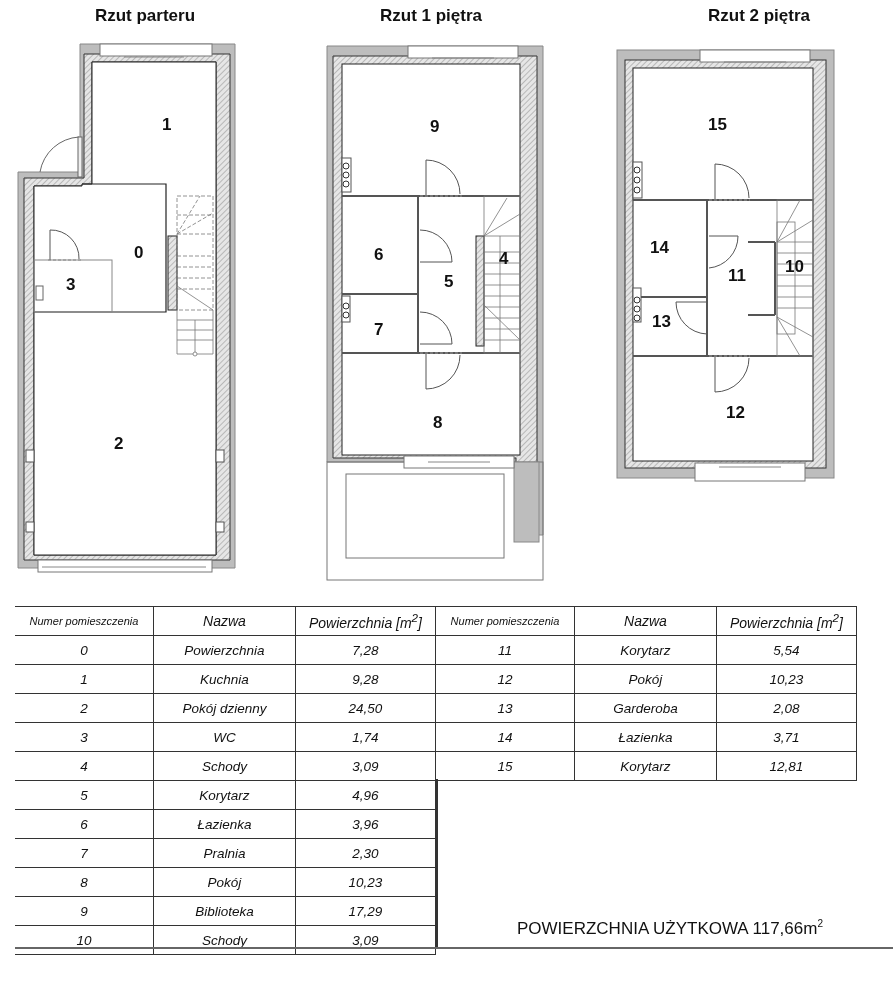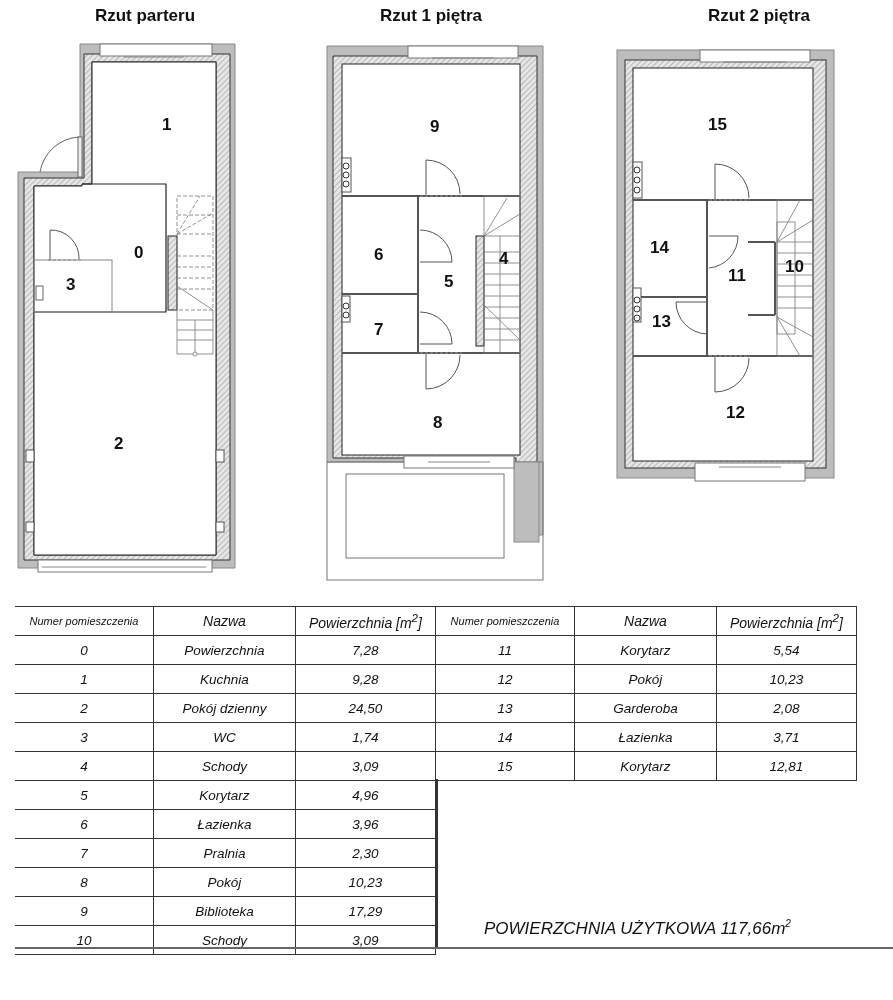--- a/index.html
+++ b/index.html
@@ -6,21 +6,21 @@
   body { width:893px; height:1000px; position:relative; overflow:hidden; font-family:"Liberation Sans", sans-serif; color:#111; }
   .plan-title { position:absolute; top:6px; font-weight:bold; font-size:17px; text-align:center; width:200px; }
   svg.plans { position:absolute; left:0; top:0; }
   .room-label { font-family:"Liberation Sans", sans-serif; font-weight:bold; font-size:17px; fill:#111; }
   table.rooms { position:absolute; border-collapse:collapse; font-style:italic; font-size:13.5px; }
   table.rooms td, table.rooms th { border:1.5px solid #333; height:28px; padding:0; text-align:center; font-weight:normal; }
   table.rooms th { font-size:14px;margin-top:48px; }
   table.rooms th.numhdr { font-size:11px; }
   table.rooms tr td:first-child, table.rooms tr th:first-child { border-left:none; }
   table.rooms tr:first-child th { border-top:1.5px solid #333; }
-  .total { position:absolute; left:484px; top:918px; font-style:italic; font-size:17px; }
+  .total { position:absolute; left:517px; top:918px; font-size:17px; }
   .total sup { font-size:10px; }
   .bottom-line { position:absolute; left:15px; top:947px; width:878px; height:2px; background:#666; }
 </style>
 </head>
 <body>
 
 <div class="plan-title" style="left:45px;">Rzut parteru</div>
 <div class="plan-title" style="left:331px;">Rzut 1 piętra</div>
 <div class="plan-title" style="left:659px;">Rzut 2 piętra</div>
 

